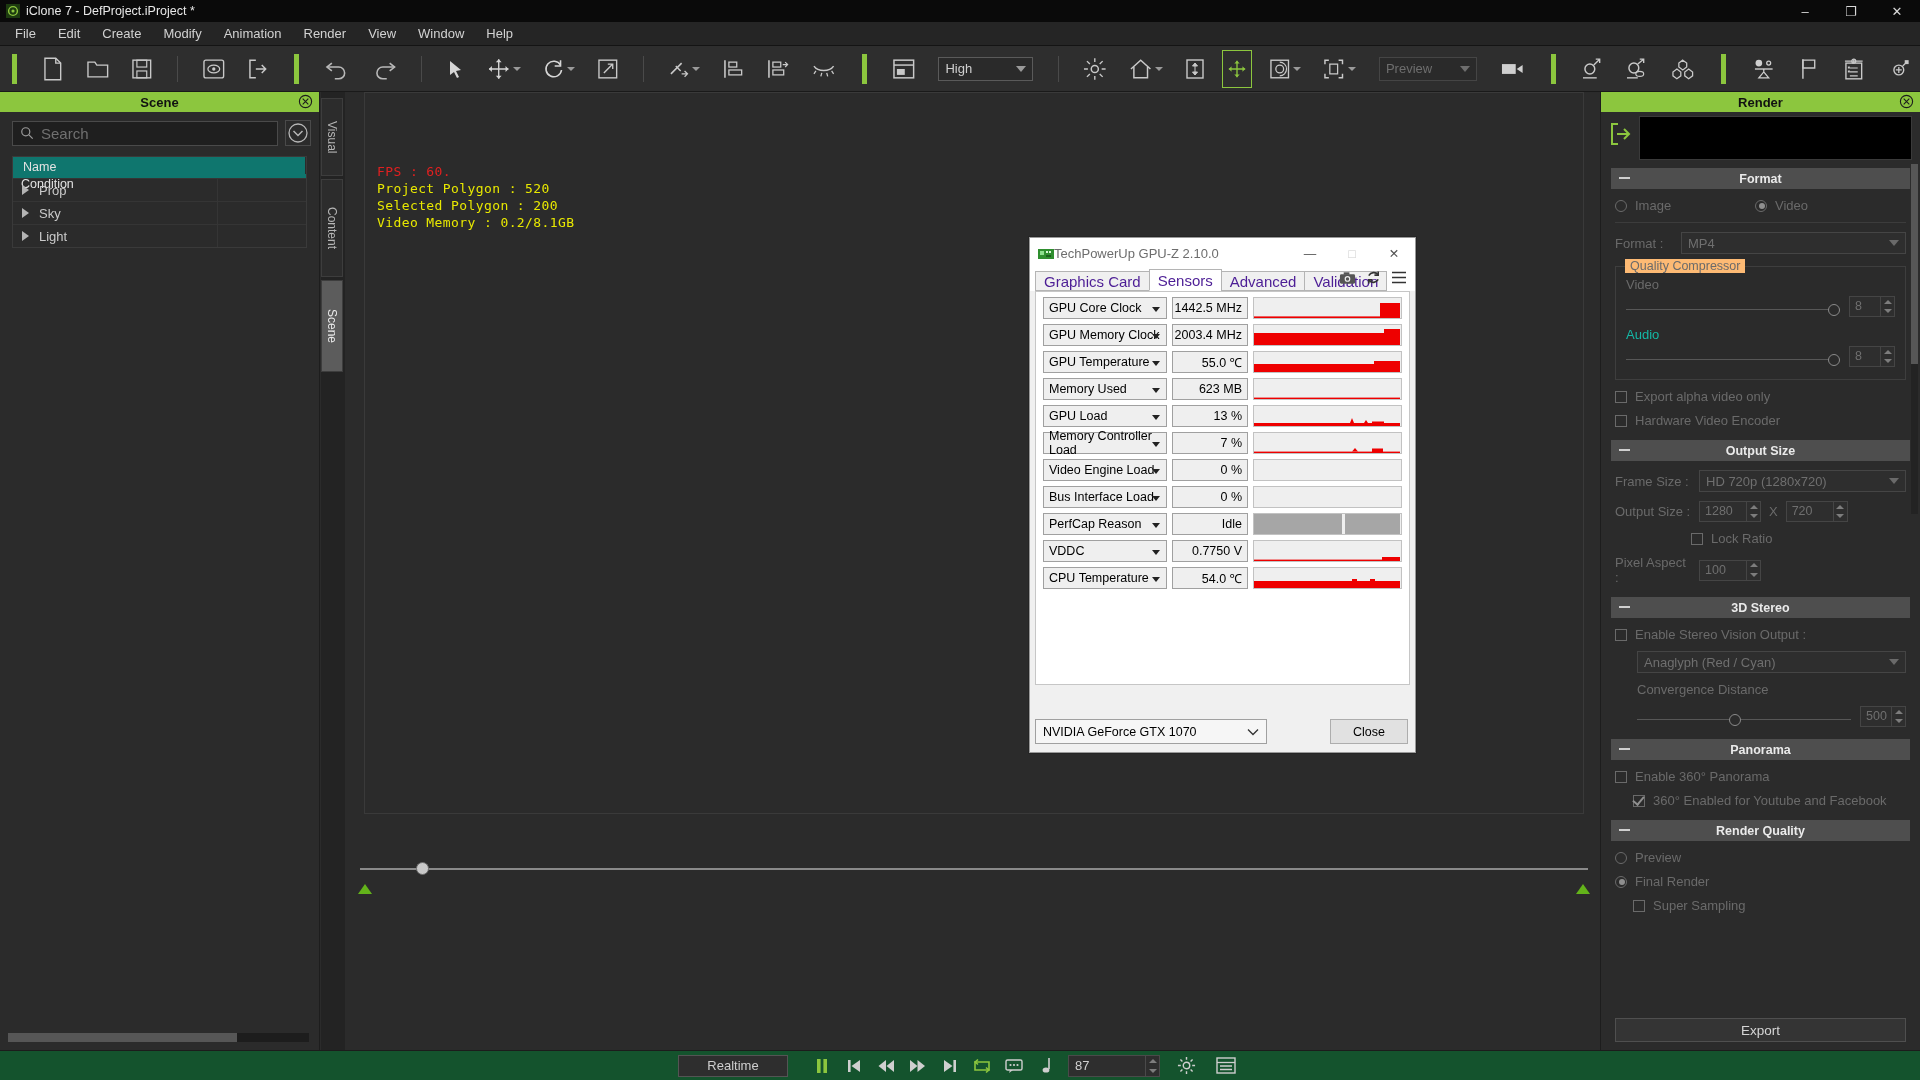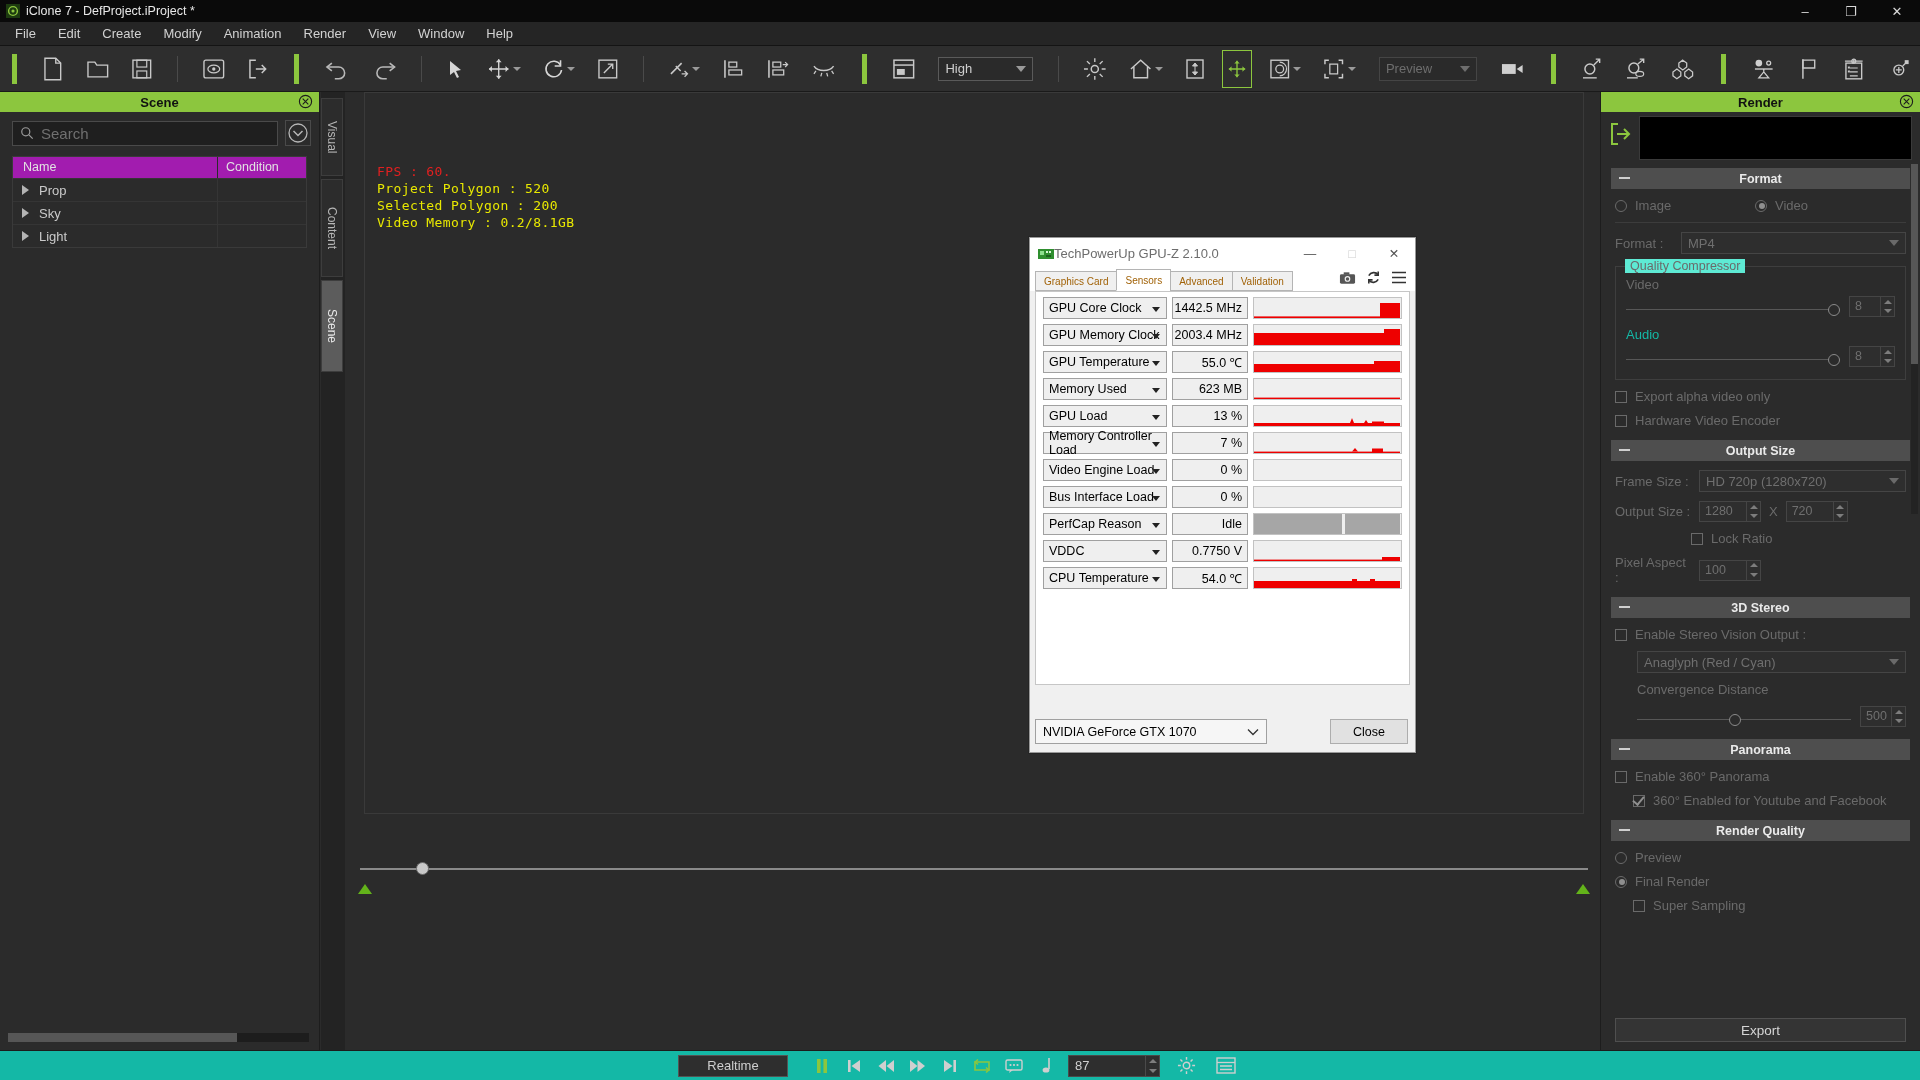--- a/index.html
+++ b/index.html
@@ -73,21 +73,21 @@
     display:flex;align-items:center;padding:0 7px;gap:7px;
   }
   #search-input-wrap input{
     flex:1;background:transparent;border:none;outline:none;color:#bbb;font-size:15px;
     font-family:"Liberation Sans", sans-serif;
   }
   #search-input-wrap input::placeholder{ color:#707070; }
   #filter-btn{ width:26px;height:26px;flex:none; }
   
   #tree{ margin:4px 12px 0 12px;border:1px solid #3a3a3a; }
-  #tree .hrow{ display:flex;height:21px;background:#a21caf;color:#e2e2e2;font-size:12.5px; }
+  #tree .hrow{ display:flex;height:21px;background:#0f766e;color:#e2e2e2;font-size:12.5px;flex-direction:column; }
   #tree .hrow .c1{ flex:1;padding:3px 0 0 10px;border-right:1px solid #2b2b2b; }
   #tree .hrow .c2{ width:88px;padding:3px 0 0 8px; }
   #tree .trow{ display:flex;height:23px;border-top:1px solid #353535;font-size:13px;color:#cacaca; }
   #tree .trow .c1{ flex:1;display:flex;align-items:center;gap:10px;padding-left:9px;
                    border-right:1px solid #353535; }
   #tree .trow .c2{ width:88px; }
   .tri{ width:0;height:0;border-top:5px solid transparent;border-bottom:5px solid transparent;
         border-left:7px solid #b4b4b4; }
   #left-scroll{
     position:absolute;left:8px;right:10px;bottom:8px;height:9px;background:#1d1d1d;
@@ -148,21 +148,21 @@
                   border-right:2px solid #8f8f8f;border-bottom:2px solid #8f8f8f;
                   transform:rotate(40deg); }
   .hr{ height:1px;background:#3c3c3c;margin:9px 14px 0 14px; }
   .combo{
     height:22px;border:1px solid #454545;background:#2e2e2e;display:flex;align-items:center;
     padding:0 6px;justify-content:space-between;color:#6f6f6f;font-size:13px;
   }
   .combo .cc{ width:0;height:0;border-left:5px solid transparent;border-right:5px solid transparent;
               border-top:6px solid #6a6a6a; }
   .group{ border:1px solid #3e3e3e;margin:12px 14px 0 14px;padding:10px 10px 12px 10px;position:relative; }
-  .group .legend{ position:absolute;top:-8px;left:9px;background:#5eead4;padding:0 5px;
+  .group .legend{ position:absolute;top:-8px;left:9px;background:#fdba74;padding:0 5px;
                   font-size:12.5px;color:#6a6a6a; }
   .slider{ position:relative;height:14px;margin-top:6px;flex:1; }
   .slider .track{ position:absolute;left:0;right:0;top:6px;height:1px;background:#575757; }
   .slider .knob{ position:absolute;top:1px;width:12px;height:12px;border-radius:50%;
                  border:1px solid #8a8a8a;background:#2b2b2b; }
   .spin{ width:46px;height:21px;border:1px solid #454545;background:#2e2e2e;display:flex;flex:none; }
   .spin .v{ flex:1;padding:2px 0 0 5px;font-size:12.5px;color:#6f6f6f; }
   .spin .arr{ width:14px;border-left:1px solid #454545;display:flex;flex-direction:column; }
   .spin .arr i{ flex:1;display:flex;align-items:center;justify-content:center; }
   .up{ width:0;height:0;border-left:4px solid transparent;border-right:4px solid transparent;
@@ -171,21 +171,21 @@
        border-top:4px solid #7d7d7d; }
   #export-btn{
     position:absolute;left:14px;right:14px;bottom:8px;height:24px;border:1px solid #4f4f4f;
     background:#343434;color:#d5d5d5;font-size:13.5px;display:flex;align-items:center;
     justify-content:center;
   }
   #rp-scroll{ position:absolute;right:2px;top:72px;width:7px;height:350px;background:#232323; }
   #rp-scroll .th{ width:7px;height:200px;background:#565656; }
   
   #bottombar{
-    position:absolute;left:0;right:0;bottom:0;height:30px;background:#14b8a6;
+    position:absolute;left:0;right:0;bottom:0;height:30px;background:#14532d;
     border-top:1px solid #1c1c1c;display:flex;align-items:center;justify-content:center;gap:0;
   }
   #transport{ display:flex;align-items:center;gap:0; }
   #realtime-btn{
     width:110px;height:22px;border:1px solid #545454;background:#2e2e2e;color:#cfcfcf;
     display:flex;align-items:center;justify-content:center;font-size:13px;margin-right:18px;
   }
   .tp{ width:32px;height:26px;display:flex;align-items:center;justify-content:center; }
   #bpm{ width:92px;height:22px;border:1px solid #4a4a4a;background:#2e2e2e;display:flex;
         margin-left:6px; }
@@ -199,21 +199,21 @@
     border:1px solid #999; box-shadow:0 0 0 1px #00000022;
     font-family:"Liberation Sans", sans-serif;
   }
   #gz-title{ height:31px;background:#fff;display:flex;align-items:center;padding-left:8px; }
   #gz-title .t{ color:#6d6d6d;font-size:13px; }
   #gz-wbtn{ margin-left:auto;display:flex;height:31px; }
   #gz-wbtn div{ width:42px;height:31px;display:flex;align-items:center;justify-content:center;color:#555; }
   #gz-tabs{ height:22px;background:#fff;display:flex;align-items:flex-end;padding-left:5px;position:relative; }
   .gz-tab{
     height:20px;padding:8px 8px;border:1px solid #b4b4b4;background:#f0f0f0;
-    display:flex;align-items:center;font-size:10px;color:#a16207;margin-right:-1px;
+    display:flex;align-items:center;font-size:15px;color:#4c1d95;margin-right:-1px;
   }
   .gz-tab.active{ background:#fff;border-bottom:1px solid #fff;height:22px; }
   #gz-tabicons{ position:absolute;right:8px;top:1px;display:flex;gap:10px;align-items:center; }
   #gz-panel{
     position:absolute;left:5px;right:5px;top:53px;bottom:67px;background:#fff;border:1px solid #c6c6c6;
   }
   .sens{ display:flex;align-items:center;height:22px;margin:5px 7px 0 7px;gap:5px; }
   .sname{
     width:124px;height:22px;border:1px solid #a0a0a0;background:#efefef;
     display:flex;align-items:center;padding-left:5px;font-size:12.5px;position:relative;

